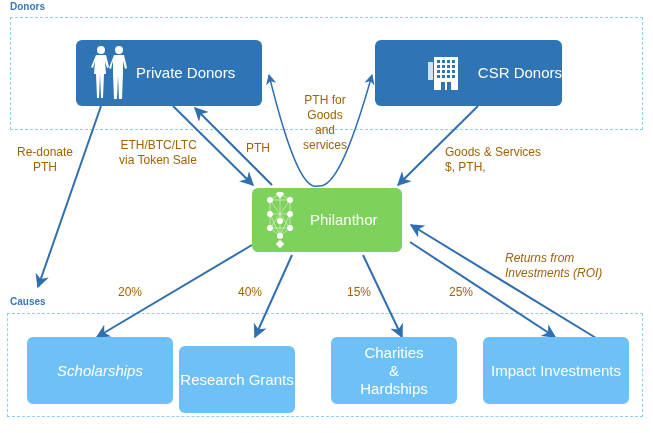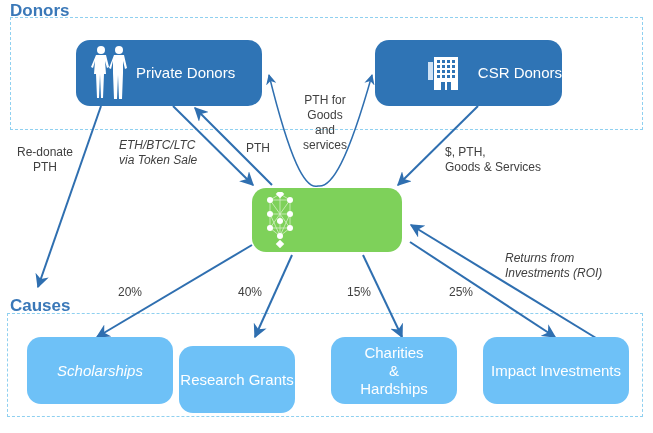--- a/index.html
+++ b/index.html
@@ -1,23 +1,23 @@
 <!DOCTYPE html>
 <html><head>
   <meta charset="utf-8">
   <style>
     html, body { margin: 0; padding: 0; background: #ffffff; }
     body { width: 653px; height: 433px; position: relative; overflow: hidden; font-family: "Liberation Sans", sans-serif; }
-    .section-label { position: absolute; font-weight: bold; font-size: 17px; color: #3a78b8; }
+    .section-label { position: absolute; font-weight: bold; font-size: 10px; color: #3a78b8; }
     .group { position: absolute; border: 1px dashed #8fd0f0; }
-    .node { position: absolute; border-radius: 14px; color: #ffffff; display: flex; align-items: center; justify-content: center; font-size: 15px; text-align: center; line-height: 18px; box-sizing: border-box; }
+    .node { position: absolute; border-radius: 6px; color: #ffffff; display: flex; align-items: center; justify-content: center; font-size: 15px; text-align: center; line-height: 18px; box-sizing: border-box; }
     .donor { background: #2f74b5; justify-content: flex-end; }
     .hub { background: #7ed15a; }
     .cause { background: #6ec1f7; }
-    .edge-label { position: absolute; font-size: 12px; color: #404040; line-height: 15px; white-space: nowrap; }
+    .edge-label { position: absolute; font-size: 12px; color: #a16207; line-height: 15px; white-space: nowrap; }
     #edges { position: absolute; left: 0; top: 0; }
   </style>
 </head>
 <body>
 
 <div class="section-label" style="left:10px; top:1px;">Donors</div>
 <div class="group" style="left:10px; top:17px; width:631px; height:111px;"></div>
 
 <div class="section-label" style="left:10px; top:296px;">Causes</div>
 <div class="group" style="left:7px; top:313px; width:634px; height:102px;"></div>
@@ -106,53 +106,54 @@
         <circle cx="28" cy="8" r="3"></circle>
       <circle cx="8" cy="22" r="3"></circle>
         <circle cx="28" cy="22" r="3"></circle>
       <circle cx="18" cy="29" r="3"></circle>
       <circle cx="8" cy="36" r="3"></circle>
         <circle cx="28" cy="36" r="3"></circle>
       <circle cx="18" cy="44" r="3"></circle>
       <rect x="15" y="49" width="6" height="6" transform="rotate(45 18 52)"></rect>
     </g>
   </svg>
+  <span style="margin-left:12px;">Philanthor</span>
 </div>
 
 <div class="node cause" style="left:27px; top:337px; width:146px; height:67px;font-style:italic;">
   <span>Scholarships</span>
 </div>
 <div class="node cause" style="left:179px; top:346px; width:116px; height:67px;">
   <span>Research Grants</span>
 </div>
 <div class="node cause" style="left:331px; top:337px; width:126px; height:67px; padding:0 30px;">
   <span>Charities &amp; Hardships</span>
 </div>
 <div class="node cause" style="left:483px; top:337px; width:146px; height:67px;">
   <span>Impact Investments</span>
 </div>
 
 <div class="edge-label" style="left:16px; top:145px; text-align:center; width:58px;">
   <div>Re-donate</div>
   <div>PTH</div>
 </div>
-<div class="edge-label" style="left:119px; top:138px; text-align:left;font-style:italic;">
+<div class="edge-label" style="left:119px; top:138px; text-align:right;">
   <div>ETH/BTC/LTC</div>
   <div>via Token Sale</div>
 </div>
 <div class="edge-label" style="left:246px; top:141px;">PTH</div>
 <div class="edge-label" style="left:300px; top:93px; text-align:center; width:50px;">
   <div>PTH for</div>
   <div>Goods</div>
   <div>and</div>
   <div>services</div>
 </div>
 <div class="edge-label" style="left:445px; top:145px;">
+  <div>Goods &amp; Services</div>
   <div>$, PTH,</div>
-  <div>Goods &amp; Services</div>
 </div>
 <div class="edge-label" style="left:118px; top:285px;">20%</div>
 <div class="edge-label" style="left:238px; top:285px;">40%</div>
 <div class="edge-label" style="left:347px; top:285px;">15%</div>
 <div class="edge-label" style="left:449px; top:285px;">25%</div>
 <div class="edge-label" style="left:505px; top:251px;font-style:italic;">
   <div>Returns from</div>
   <div>Investments (ROI)</div>
 </div>
 

